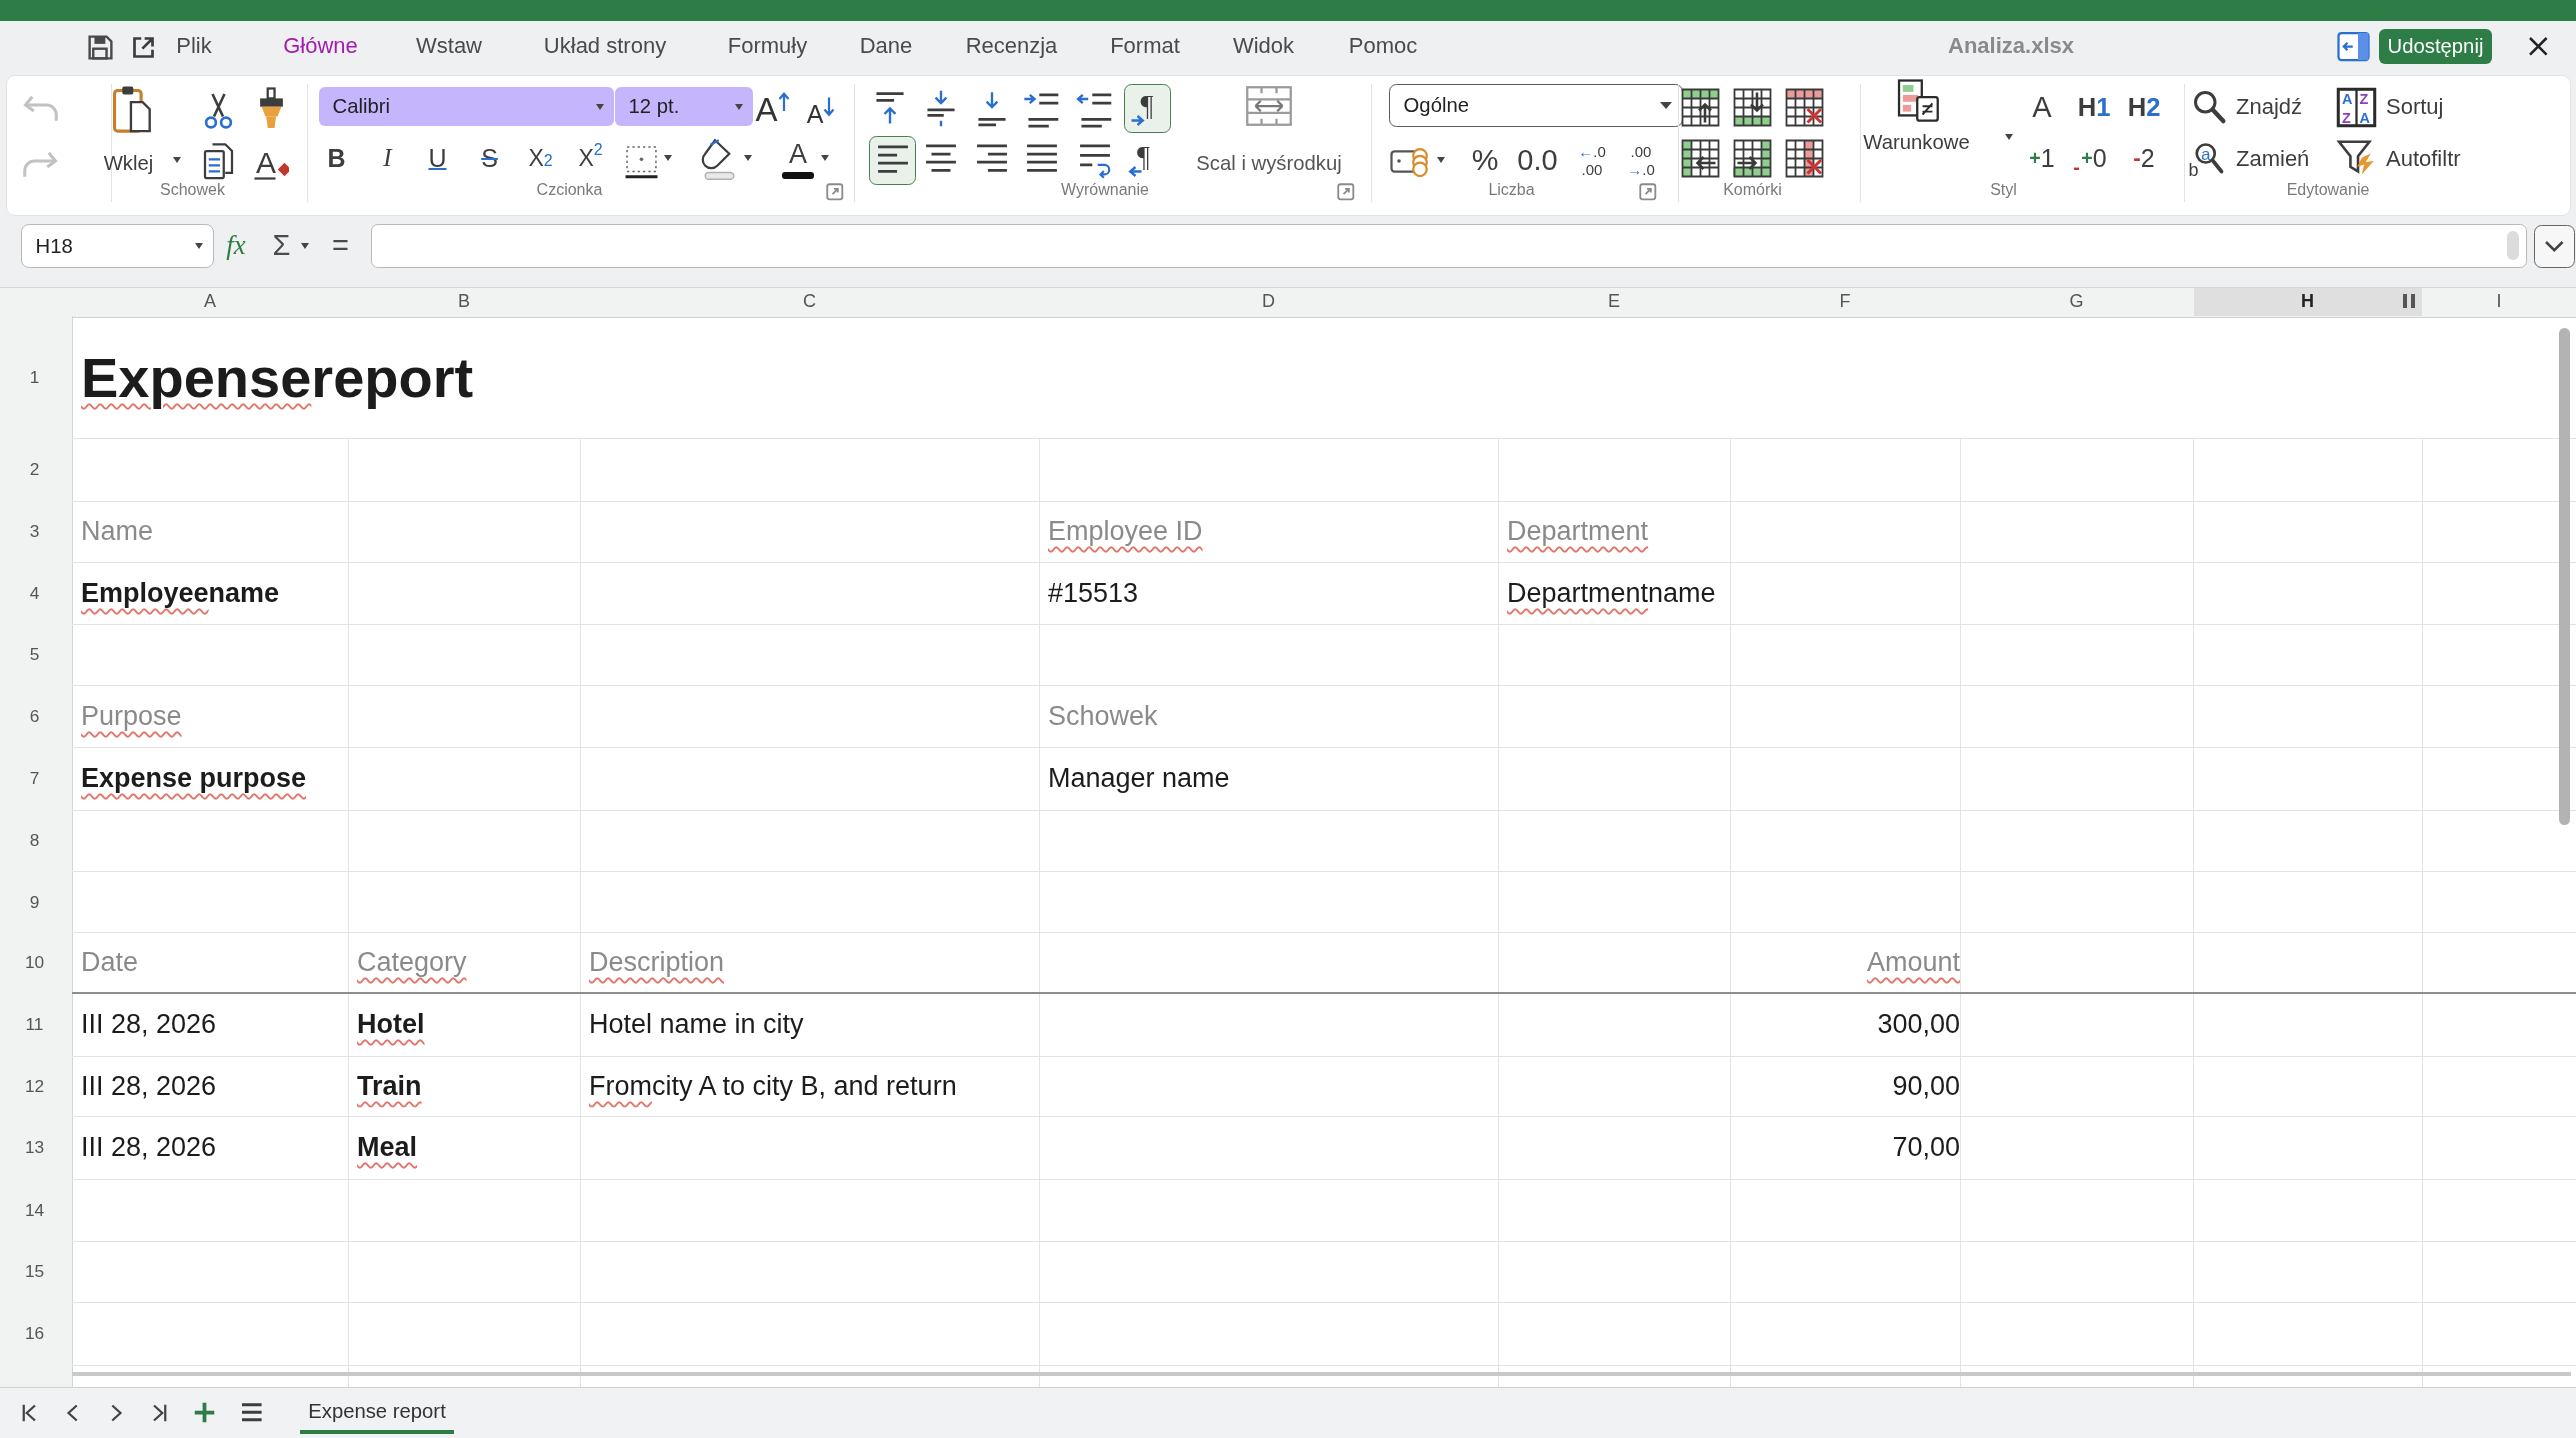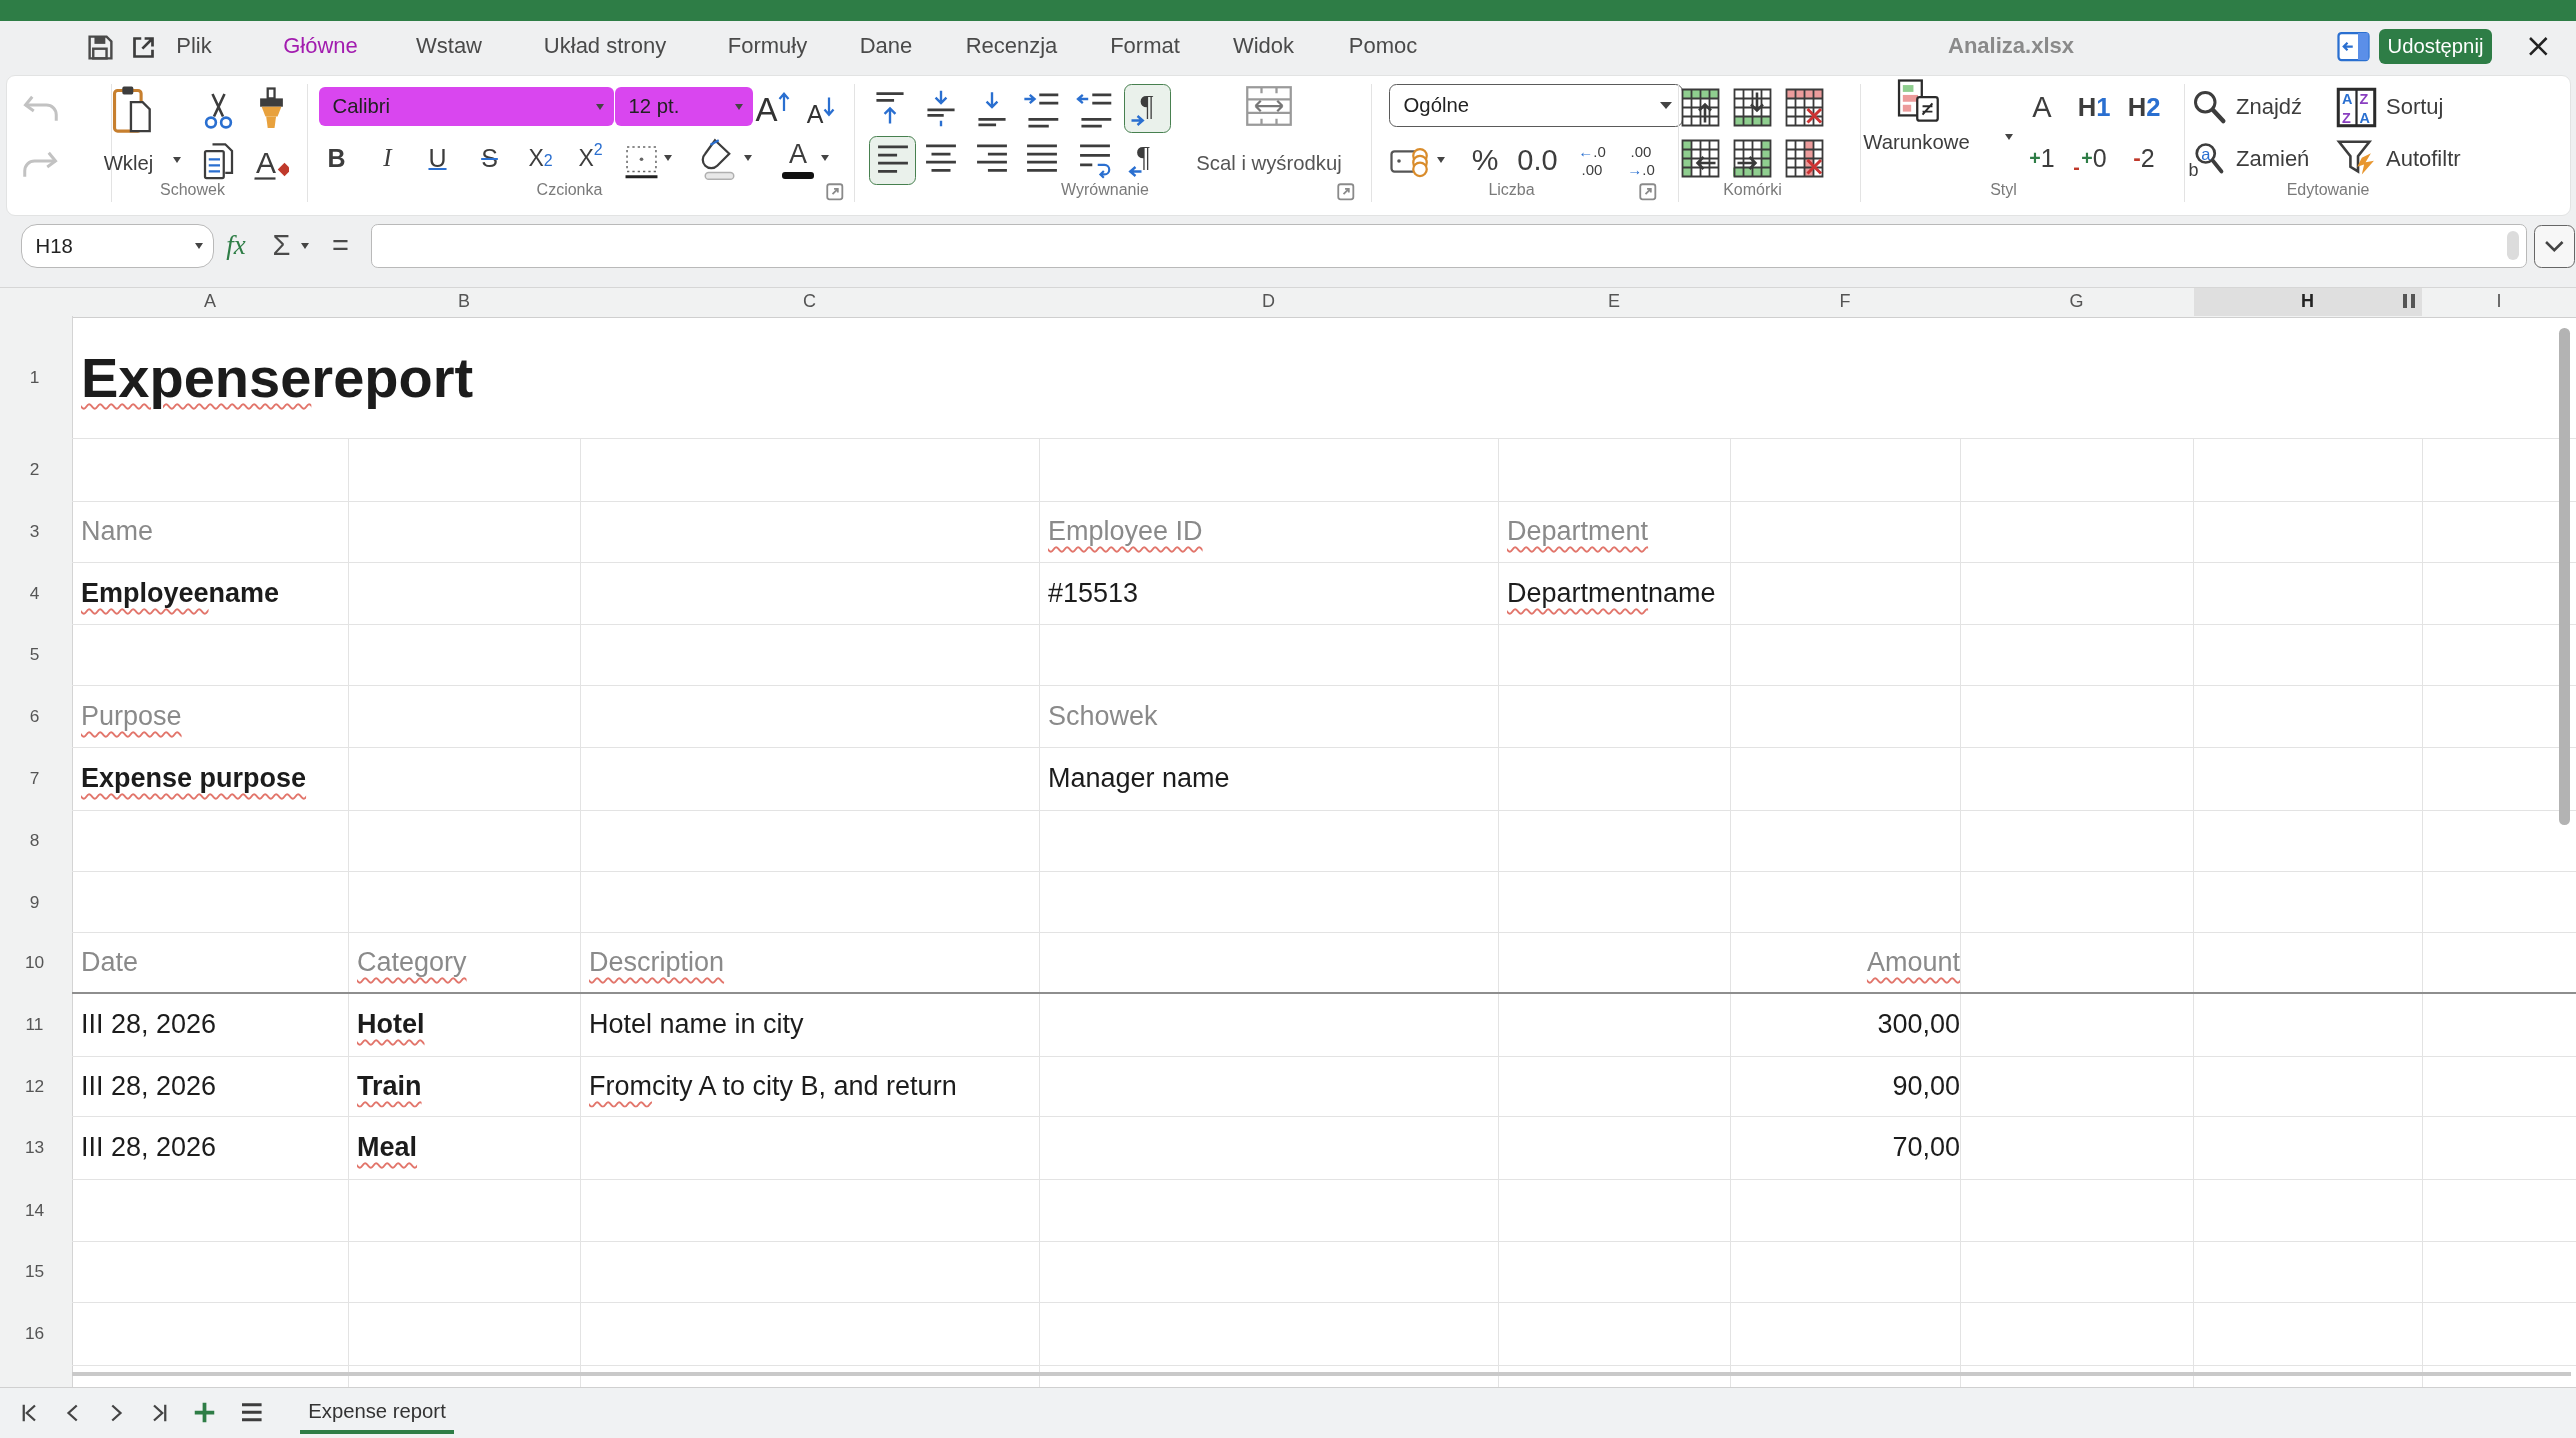--- a/index.html
+++ b/index.html
@@ -17,29 +17,29 @@
   .filename{position:absolute;font-size:22px;font-weight:600;color:#8a8a8a;text-align:center;}
   
   .ribbon-card{left:6px;top:75px;width:2563px;height:139px;background:#fff;border:0.8px solid #e2e3e3;border-radius:9px;}
   .sep{position:absolute;top:84px;height:118px;width:0.8px;background:#e3e3e3;}
   .ic{position:absolute;display:flex;align-items:center;justify-content:center;}
   .lb{position:absolute;font-size:16px;color:#7a7a7a;text-align:center;}
   .btxt{position:absolute;display:flex;align-items:center;justify-content:center;color:#3d3d3d;}
   .sel{background:#eaf1eb;border:1.5px solid #47804f;border-radius:7.5px;}
   .caret{width:0;height:0;border-left:6px solid transparent;border-right:6px solid transparent;border-top:7.5px solid #444;}
   .caret.sm{border-left-width:4.5px;border-right-width:4.5px;border-top-width:6px;}
-  .select{position:absolute;background:#d946ef;border-radius:6px;display:flex;align-items:center;
+  .select{position:absolute;background:#c4b5fd;border-radius:6px;display:flex;align-items:center;
           font-size:20.3px;color:#222;padding:0 10.5px 0 13.6px;justify-content:space-between;}
   .select.outlined{background:#fff;border:1.5px solid #5a5a5a;border-radius:7.5px;}
   .fontbtn{position:absolute;font-size:23px;color:#333;display:flex;align-items:flex-end;justify-content:center;}
   .blue{color:#2a6fd0;}
   .red{color:#c0392b;}
   .green{color:#2e7d46;}
   
-  .namebox{left:21px;top:224px;width:167px;height:42px;background:#fff;border:1.5px solid #b9b9b9;border-radius:16px;
+  .namebox{left:21px;top:224px;width:167px;height:42px;background:#fff;border:1.5px solid #b9b9b9;border-radius:8px;
            display:flex;align-items:center;justify-content:space-between;padding:0 10.5px 0 13.6px;font-size:20.3px;position:absolute;gap:28px;}
   .formula-input{left:371px;top:224px;width:2154px;height:42px;background:#fff;border:1.5px solid #b9b9b9;border-radius:6.8px;position:absolute;}
   .collapse-btn{left:2534px;top:225px;width:39px;height:41px;border:1.5px solid #666;border-radius:7.5px;background:#f7f7f7;position:absolute;display:flex;align-items:center;justify-content:center;}
   
   .sheet-bg{left:0;top:287px;width:2576px;height:1100px;background:#fff;}
   .colhdr{left:0;top:287px;width:2576px;height:29px;background:#f1f2f2;border-top:0.8px solid #d6d6d6;border-bottom:0.8px solid #cfcfcf;}
   .colletter{position:absolute;top:287px;height:29px;line-height:29px;text-align:center;font-size:18px;color:#555;}
   .rowhdr{left:0;top:316px;width:72px;height:1072px;background:#f1f2f2;border-right:0.8px solid #d4d4d4;}
   .rownum{position:absolute;left:0;width:69px;text-align:center;font-size:17.3px;color:#555;display:flex;align-items:center;justify-content:center;}
   .glv{position:absolute;top:438px;width:0.8px;height:949px;background:#e3e3e3;}

